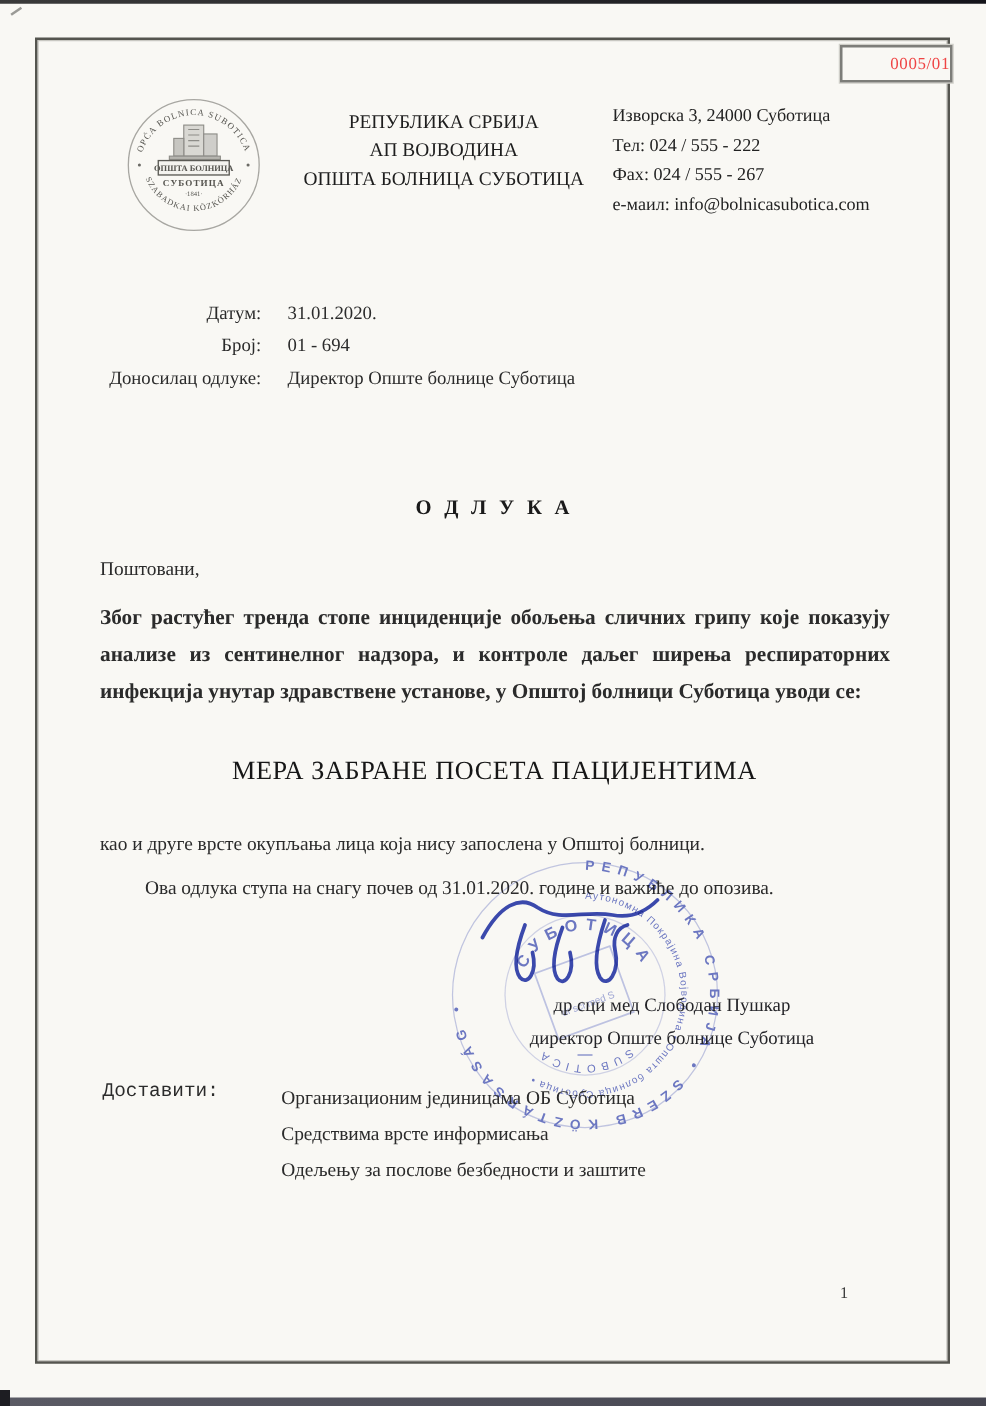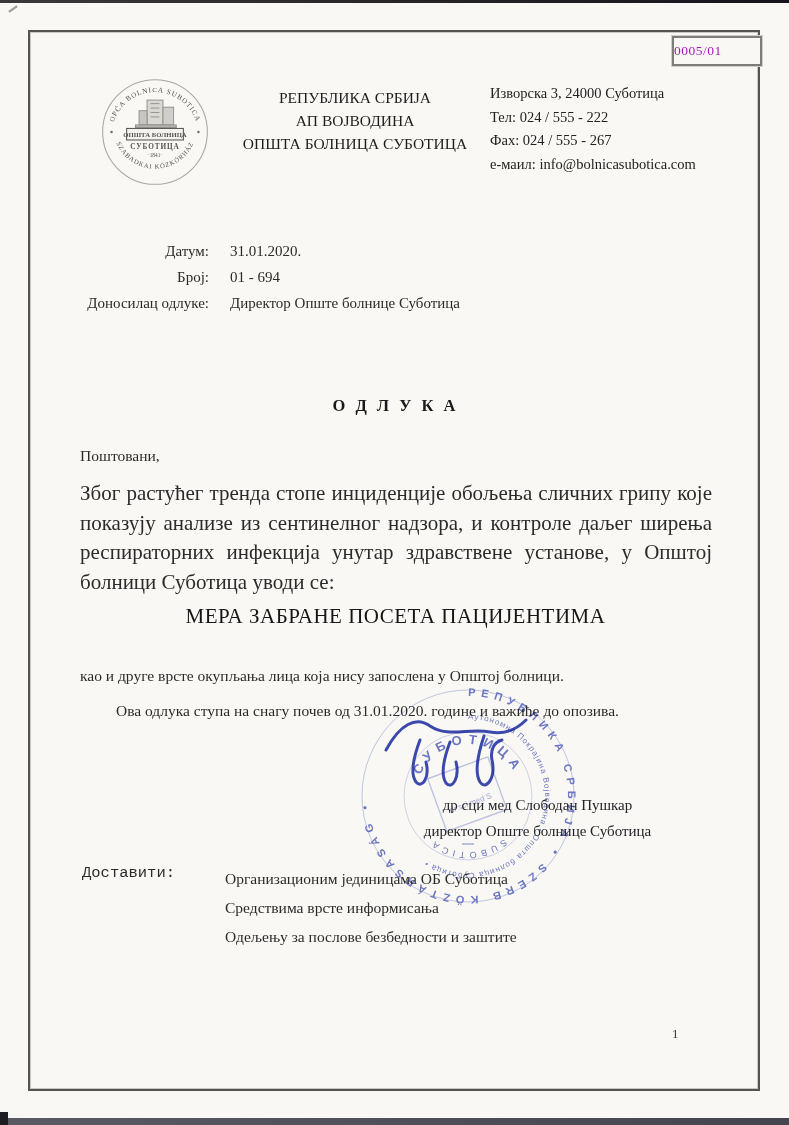--- a/index.html
+++ b/index.html
@@ -13,33 +13,33 @@
   
   .scan-top-line{left:0;top:0;width:789px;height:3px;background:linear-gradient(90deg,#3a3a3a,#14141a);}
   .scan-bottom-strip{left:8px;top:1118px;width:781px;height:7px;background:linear-gradient(90deg,#5a5a64,#454550);}
   .scan-corner{left:0;top:1112px;width:8px;height:13px;background:#1d1d22;}
   .scan-tick{left:8px;top:8px;width:10px;height:2px;background:#9a9a96;transform:rotate(-35deg);}
   
   .frame{left:28px;top:30px;width:728px;height:1057px;border:2px solid #55554f;box-shadow:inset 0 0 0 1px #c9c8c2;}
   
   .numbox{
     left:672px;top:36px;width:86px;height:26px;border:2px solid #7d7d79;background:#f9f8f4;
-    box-shadow:0 0 0 1px #cfcec8;display:flex;align-items:center;justify-content:flex-start;
-    font-size:13.5px;letter-spacing:.5px;color:#a21caf;
+    box-shadow:0 0 0 1px #cfcec8;display:flex;align-items:center;justify-content:flex-end;
+    font-size:13.5px;letter-spacing:.5px;color:#ef4444;
   }
   
   .org-block{left:215px;top:86px;width:280px;text-align:center;font-size:15.5px;line-height:23px;color:#1e1e1e;}
   .contact-block{left:490px;top:82px;width:250px;font-size:14.5px;line-height:23.5px;color:#222;}
   
   .meta{left:79px;top:243px;display:grid;grid-template-columns:130px auto;column-gap:21px;row-gap:9px;font-size:15px;}
   .meta .lbl{text-align:right;}
   
   .doc-title{left:79px;top:396px;width:633px;text-align:center;font-weight:bold;font-size:16.5px;letter-spacing:3px;color:#1a1a1a;}
   .salutation{left:80px;top:447px;font-size:15.5px;}
-  .paragraph{left:80px;top:479px;width:632px;font-size:21px;line-height:29.5px;text-align:justify;}
+  .paragraph{left:80px;top:479px;width:632px;font-size:17px;line-height:29.5px;text-align:justify;font-weight:bold;}
   .measure-heading{left:79px;top:604px;width:633px;text-align:center;font-weight:normal;font-size:21px;letter-spacing:.5px;color:#161616;}
   .after-line-1{left:80px;top:667px;width:680px;font-size:15.5px;}
   .after-line-2{left:80px;top:702px;width:680px;font-size:15.5px;margin-left:36px;}
   
   .stamp{left:358px;top:686px;width:220px;height:220px;mix-blend-mode:multiply;opacity:.85;}
   .stamp text{fill:#5563c1;font-family:"Liberation Sans","DejaVu Sans",sans-serif;}
   .stamp .faint{stroke:#7c88d6;}
   .sig-scribble{left:372px;top:706px;width:200px;height:92px;mix-blend-mode:multiply;}
   .sig-block{left:395px;top:775px;width:285px;text-align:center;font-size:15px;line-height:26px;color:#242428;margin-top:17px;}
   

